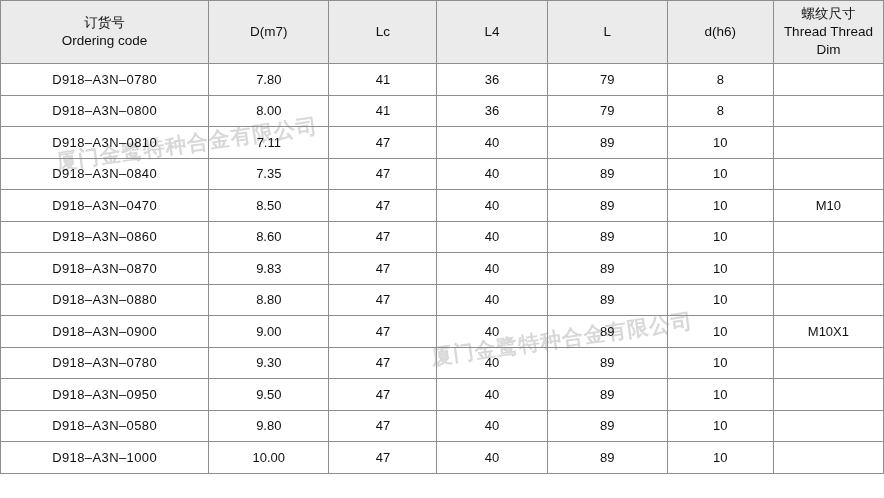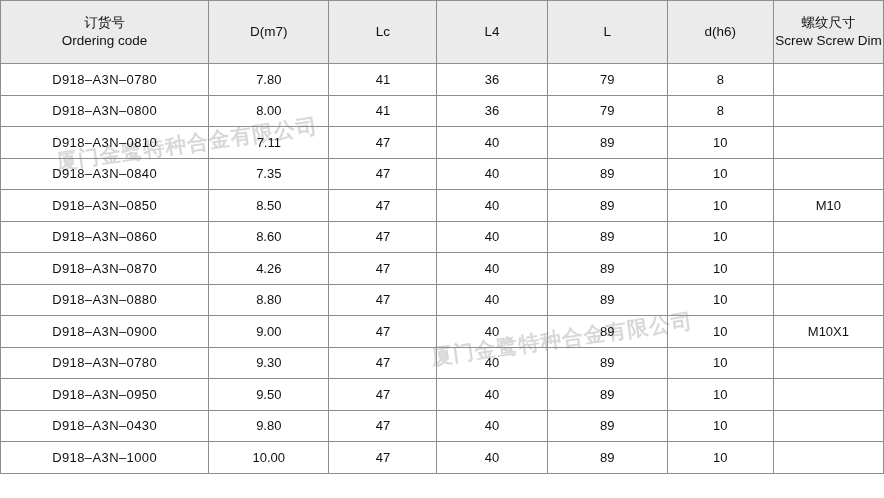--- a/index.html
+++ b/index.html
@@ -108,21 +108,21 @@
         <span class="cn">L4</span>
       </th>
       <th>
         <span class="cn">L</span>
       </th>
       <th>
         <span class="cn">d(h6)</span>
       </th>
       <th>
         <span class="cn">螺纹尺寸</span>
-        <span class="en">Screw Screw Dim</span>
+        <span class="en">Thread Thread Dim</span>
       </th>
     </tr>
   </thead>
   <tbody id="table-body">
       <tr>
         <td>D918–A3N–0780</td>
         <td>7.80</td>
         <td>41</td>
         <td>36</td>
         <td>79</td>
@@ -150,40 +150,40 @@
       <tr>
         <td>D918–A3N–0840</td>
         <td>7.35</td>
         <td>47</td>
         <td>40</td>
         <td>89</td>
         <td>10</td>
         <td></td>
       </tr>
       <tr>
-        <td>D918–A3N–0850</td>
+        <td>D918–A3N–0470</td>
         <td>8.50</td>
         <td>47</td>
         <td>40</td>
         <td>89</td>
         <td>10</td>
         <td>M10</td>
       </tr>
       <tr>
         <td>D918–A3N–0860</td>
         <td>8.60</td>
         <td>47</td>
         <td>40</td>
         <td>89</td>
         <td>10</td>
         <td></td>
       </tr>
       <tr>
         <td>D918–A3N–0870</td>
-        <td>4.26</td>
+        <td>9.83</td>
         <td>47</td>
         <td>40</td>
         <td>89</td>
         <td>10</td>
         <td></td>
       </tr>
       <tr>
         <td>D918–A3N–0880</td>
         <td>8.80</td>
         <td>47</td>
@@ -213,21 +213,21 @@
       <tr>
         <td>D918–A3N–0950</td>
         <td>9.50</td>
         <td>47</td>
         <td>40</td>
         <td>89</td>
         <td>10</td>
         <td></td>
       </tr>
       <tr>
-        <td>D918–A3N–0430</td>
+        <td>D918–A3N–0580</td>
         <td>9.80</td>
         <td>47</td>
         <td>40</td>
         <td>89</td>
         <td>10</td>
         <td></td>
       </tr>
       <tr>
         <td>D918–A3N–1000</td>
         <td>10.00</td>

